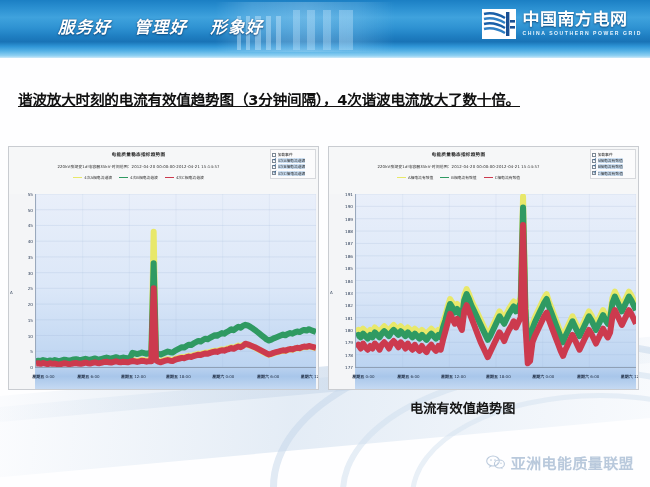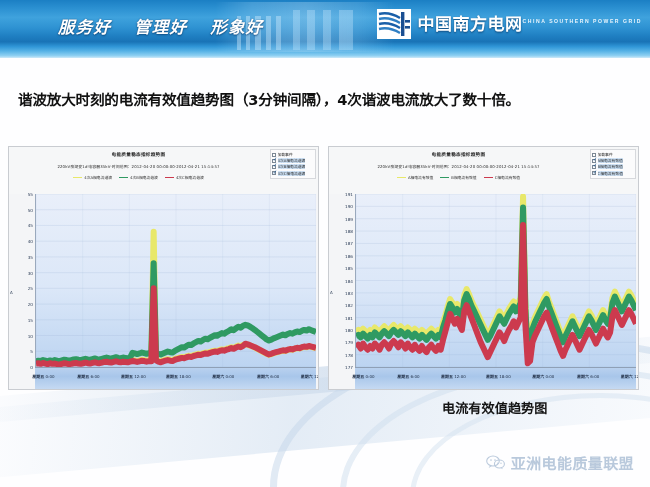--- a/index.html
+++ b/index.html
@@ -71,39 +71,39 @@
     font-size:16.5px; font-weight:bold; font-style:italic;
     color:#ffffff; letter-spacing:1.2px;
     text-shadow:0 1px 2px rgba(8,60,110,.75), 0 0 1px rgba(8,60,110,.9);
     white-space:nowrap;
   }
   .banner-slogan span { margin-right:9px;margin-left:14px; }
 
   
   #brand { position:absolute; right:8px; top:9px; display:flex; align-items:center; gap:7px; }
   .brand-mark { width:34px; height:30px; position:relative; flex:0 0 auto; }
-  .brand-text { display:flex; flex-direction:row; line-height:1; }
+  .brand-text { display:flex; flex-direction:column; line-height:1; }
   .brand-cn {
     font-family:"DejaVu Sans",sans-serif;
     font-size:17px; font-weight:bold; color:#ffffff; letter-spacing:.5px;
     text-shadow:0 1px 2px rgba(6,52,100,.8);
     white-space:nowrap;
   }
   .brand-en {
     font-family:"Liberation Sans",sans-serif;
     font-size:5.1px; font-weight:bold; color:#e8f4fd; letter-spacing:1.55px;
     margin-top:3px; white-space:nowrap;
   }
 
   
   #slide-title {
     position:absolute; left:18px; top:88px; width:618px;
     font-family:"DejaVu Sans",sans-serif;
     font-size:14.6px; font-weight:bold; color:#111111;
-    letter-spacing:-.2px; white-space:nowrap;
+    letter-spacing:-.2px; white-space:nowrap;text-decoration:underline;
   }
 
   
   .panel {
     position:absolute; top:146px; width:311px; height:244px;
     background:#f4f5f7;
     border:1px solid #c9ccd1;
     overflow:hidden;
   }
   #panel-left  { left:8px; }
@@ -188,21 +188,21 @@
   .xtick b { font-weight:bold; }
 
   
   .caption {
     position:absolute; top:398px;
     font-family:"DejaVu Sans",sans-serif;
     font-size:13.2px; font-weight:bold; color:#151515;
     white-space:nowrap;
   }
   #cap-left  { left:77px; }
-  #cap-right { left:442px; }
+  #cap-right { left:410px; }
 
   
   #footer { position:absolute; right:16px; bottom:14px; display:flex; align-items:center; gap:6px; }
   .wechat-icon { width:19px; height:15px; position:relative; flex:0 0 auto; }
   .footer-text {
     font-family:"DejaVu Sans",sans-serif;
     font-size:15px; font-weight:bold;
     color:#b9c9dc; letter-spacing:.4px; white-space:nowrap;
   }
 </style>

